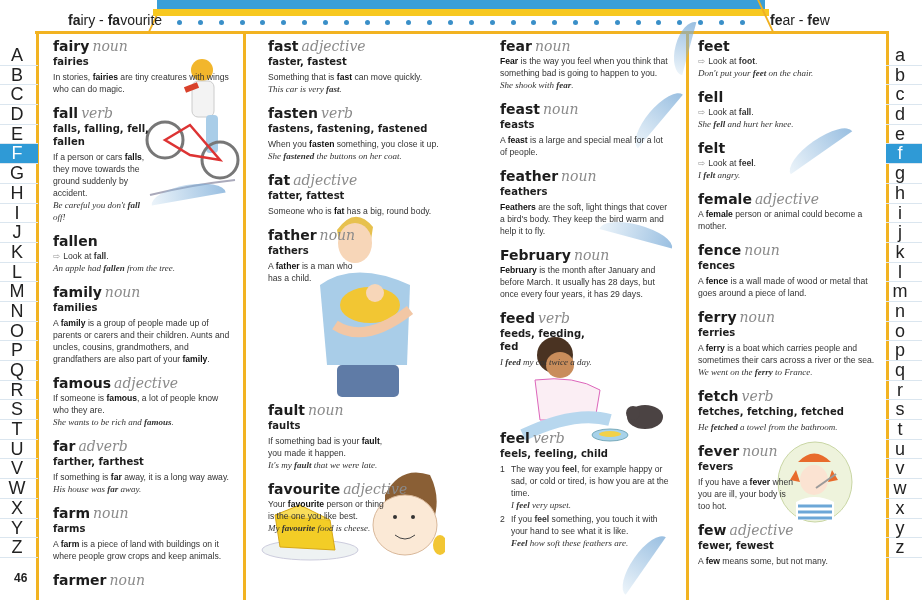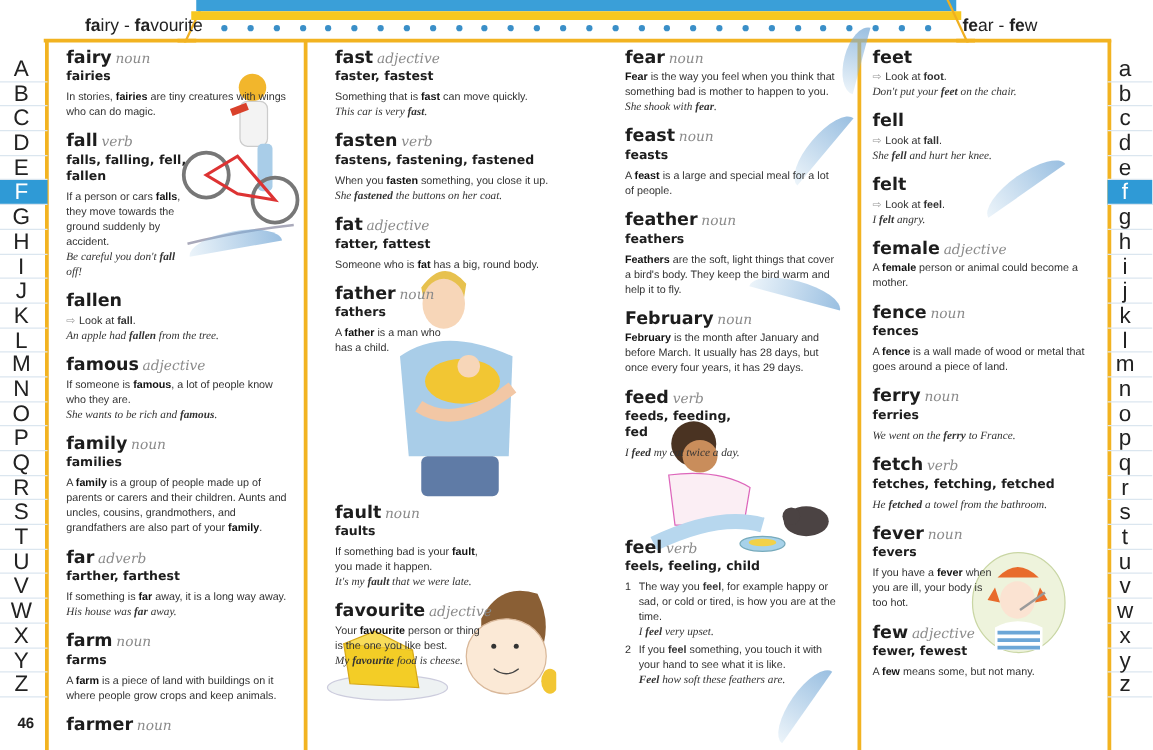--- a/index.html
+++ b/index.html
@@ -30,21 +30,21 @@
   .alpha.left { left: 0; }
   .alpha.left .letter { text-align: center; padding-right: 4px; }
   .alpha.right { right: 0; width: 36px; }
   .alpha.right .letter { padding-right: 8px; }
   .pagenum { position: absolute; top: 571px; font-size: 12px; font-weight: 700; color: #222; }
 
   
   .col { position: absolute; top: 38px; }
   .entry { margin-bottom: 10px; }
   .hw { font-family: "DejaVu Sans", sans-serif; font-weight: 700; font-size: 14px; color: #1d1d1d; line-height: 17px; }
-  .pos { font-family: "DejaVu Serif", serif; font-style: italic; font-size: 11px; color: #8a8a8a; margin-left: 3px; font-weight: 400; }
+  .pos { font-family: "DejaVu Serif", serif; font-style: italic; font-size: 14px; color: #8a8a8a; margin-left: 3px; font-weight: 400; }
   .forms { font-family: "DejaVu Sans", sans-serif; font-weight: 700; font-size: 10px; color: #1d1d1d; line-height: 13px; margin-bottom: 3px; }
   .def { font-size: 8.6px; line-height: 12px; color: #333; }
   .def b { color: #111; }
   .ex { font-family: "Liberation Serif", serif; font-style: italic; font-size: 9px; line-height: 12px; color: #333; }
   .look { font-size: 8.6px; line-height: 12px; color: #333; }
   .look .arr { color: #999; margin-right: 3px; }
   .sense { display: flex; font-size: 8.6px; line-height: 12px; color: #333; margin-top: 2px; }
   .sense .num { width: 11px; flex: none; }
   .narrow { width: 100px; }
   .narrow2 { width: 120px; }
@@ -239,28 +239,28 @@
       <div class="forms">falls, falling, fell, fallen</div>
       <div class="def"><span>If a person or cars </span><b>falls</b><span>, they move towards the ground suddenly by accident.</span></div>
       <div class="ex"><span>Be careful you don't </span><b>fall</b><span> off!</span></div>
     </div>
     <div class="entry ">
       <div class="hw"><span>fallen</span></div>
       <div class="look"><span class="arr">⇨</span><span>Look at </span><b>fall</b><span>.</span></div>
       <div class="ex"><span>An apple had </span><b>fallen</b><span> from the tree.</span></div>
     </div>
     <div class="entry ">
+      <div class="hw"><span>family</span><span class="pos">noun</span></div>
+      <div class="forms">families</div>
+      <div class="def"><span>A </span><b>family</b><span> is a group of people made up of parents or carers and their children. Aunts and uncles, cousins, grandmothers, and grandfathers are also part of your </span><b>family</b><span>.</span></div>
+    </div>
+    <div class="entry ">
       <div class="hw"><span>famous</span><span class="pos">adjective</span></div>
       <div class="def"><span>If someone is </span><b>famous</b><span>, a lot of people know who they are.</span></div>
       <div class="ex"><span>She wants to be rich and </span><b>famous</b><span>.</span></div>
-    </div>
-    <div class="entry ">
-      <div class="hw"><span>family</span><span class="pos">noun</span></div>
-      <div class="forms">families</div>
-      <div class="def"><span>A </span><b>family</b><span> is a group of people made up of parents or carers and their children. Aunts and uncles, cousins, grandmothers, and grandfathers are also part of your </span><b>family</b><span>.</span></div>
     </div>
     <div class="entry ">
       <div class="hw"><span>far</span><span class="pos">adverb</span></div>
       <div class="forms">farther, farthest</div>
       <div class="def"><span>If something is </span><b>far</b><span> away, it is a long way away.</span></div>
       <div class="ex"><span>His house was </span><b>far</b><span> away.</span></div>
     </div>
     <div class="entry ">
       <div class="hw"><span>farm</span><span class="pos">noun</span></div>
       <div class="forms">farms</div>
@@ -301,21 +301,21 @@
     </div>
     <div class="entry narrow2">
       <div class="hw"><span>favourite</span><span class="pos">adjective</span></div>
       <div class="def"><span>Your </span><b>favourite</b><span> person or thing is the one you like best.</span></div>
       <div class="ex"><span>My </span><b>favourite</b><span> food is cheese.</span></div>
     </div>
   </div>
 <div class="col" id="col-2" style="left:500px; width:172px;">
     <div class="entry ">
       <div class="hw"><span>fear</span><span class="pos">noun</span></div>
-      <div class="def"><span></span><b>Fear</b><span> is the way you feel when you think that something bad is mother to happen to you.</span></div>
+      <div class="def"><span></span><b>Fear</b><span> is the way you feel when you think that something bad is going to happen to you.</span></div>
       <div class="ex"><span>She shook with </span><b>fear</b><span>.</span></div>
     </div>
     <div class="entry ">
       <div class="hw"><span>feast</span><span class="pos">noun</span></div>
       <div class="forms">feasts</div>
       <div class="def"><span>A </span><b>feast</b><span> is a large and special meal for a lot of people.</span></div>
     </div>
     <div class="entry ">
       <div class="hw"><span>feather</span><span class="pos">noun</span></div>
       <div class="forms">feathers</div>
@@ -370,20 +370,21 @@
       <div class="def"><span>A </span><b>female</b><span> person or animal could become a mother.</span></div>
     </div>
     <div class="entry ">
       <div class="hw"><span>fence</span><span class="pos">noun</span></div>
       <div class="forms">fences</div>
       <div class="def"><span>A </span><b>fence</b><span> is a wall made of wood or metal that goes around a piece of land.</span></div>
     </div>
     <div class="entry ">
       <div class="hw"><span>ferry</span><span class="pos">noun</span></div>
       <div class="forms">ferries</div>
+      <div class="def"><span>A </span><b>ferry</b><span> is a boat which carries people and sometimes their cars across a river or the sea.</span></div>
       <div class="ex"><span>We went on the </span><b>ferry</b><span> to France.</span></div>
     </div>
     <div class="entry ">
       <div class="hw"><span>fetch</span><span class="pos">verb</span></div>
       <div class="forms">fetches, fetching, fetched</div>
       <div class="ex"><span>He </span><b>fetched</b><span> a towel from the bathroom.</span></div>
     </div>
     <div class="entry narrow">
       <div class="hw"><span>fever</span><span class="pos">noun</span></div>
       <div class="forms">fevers</div>

